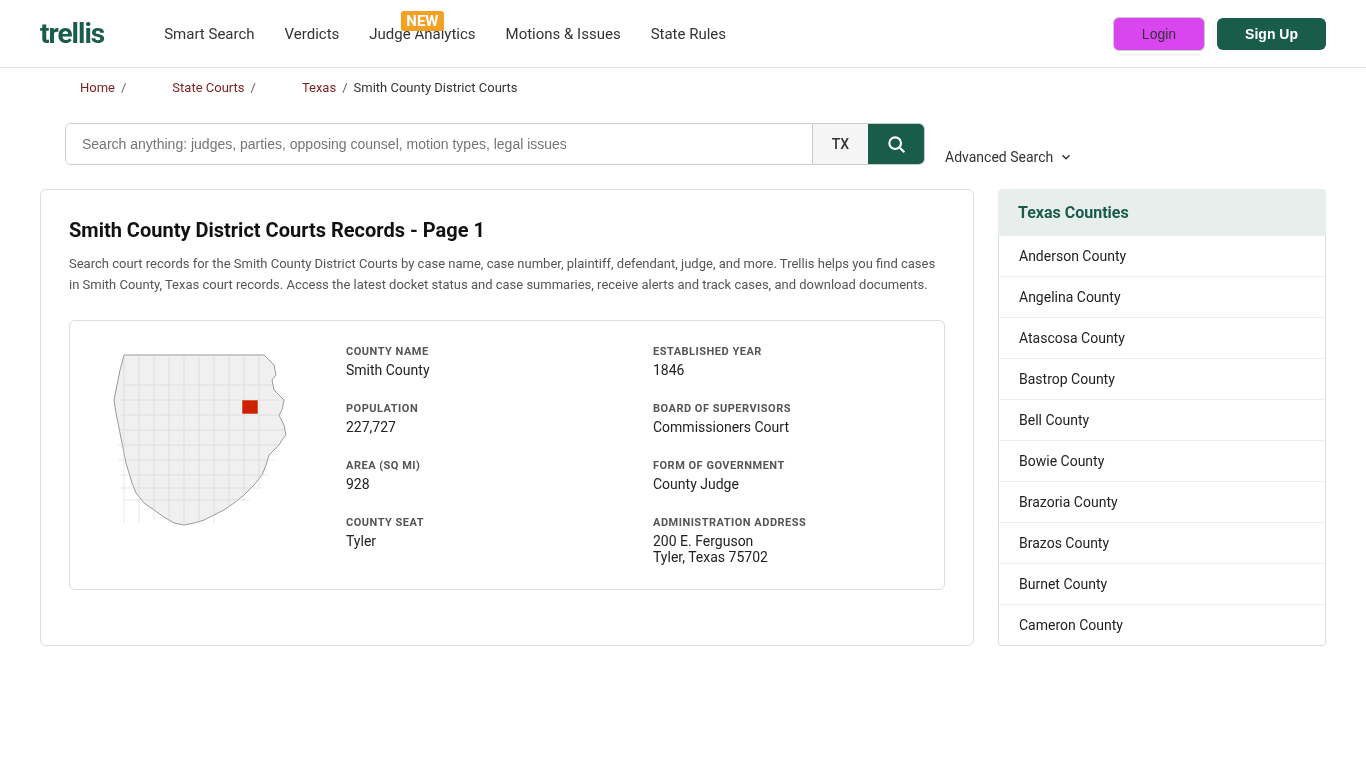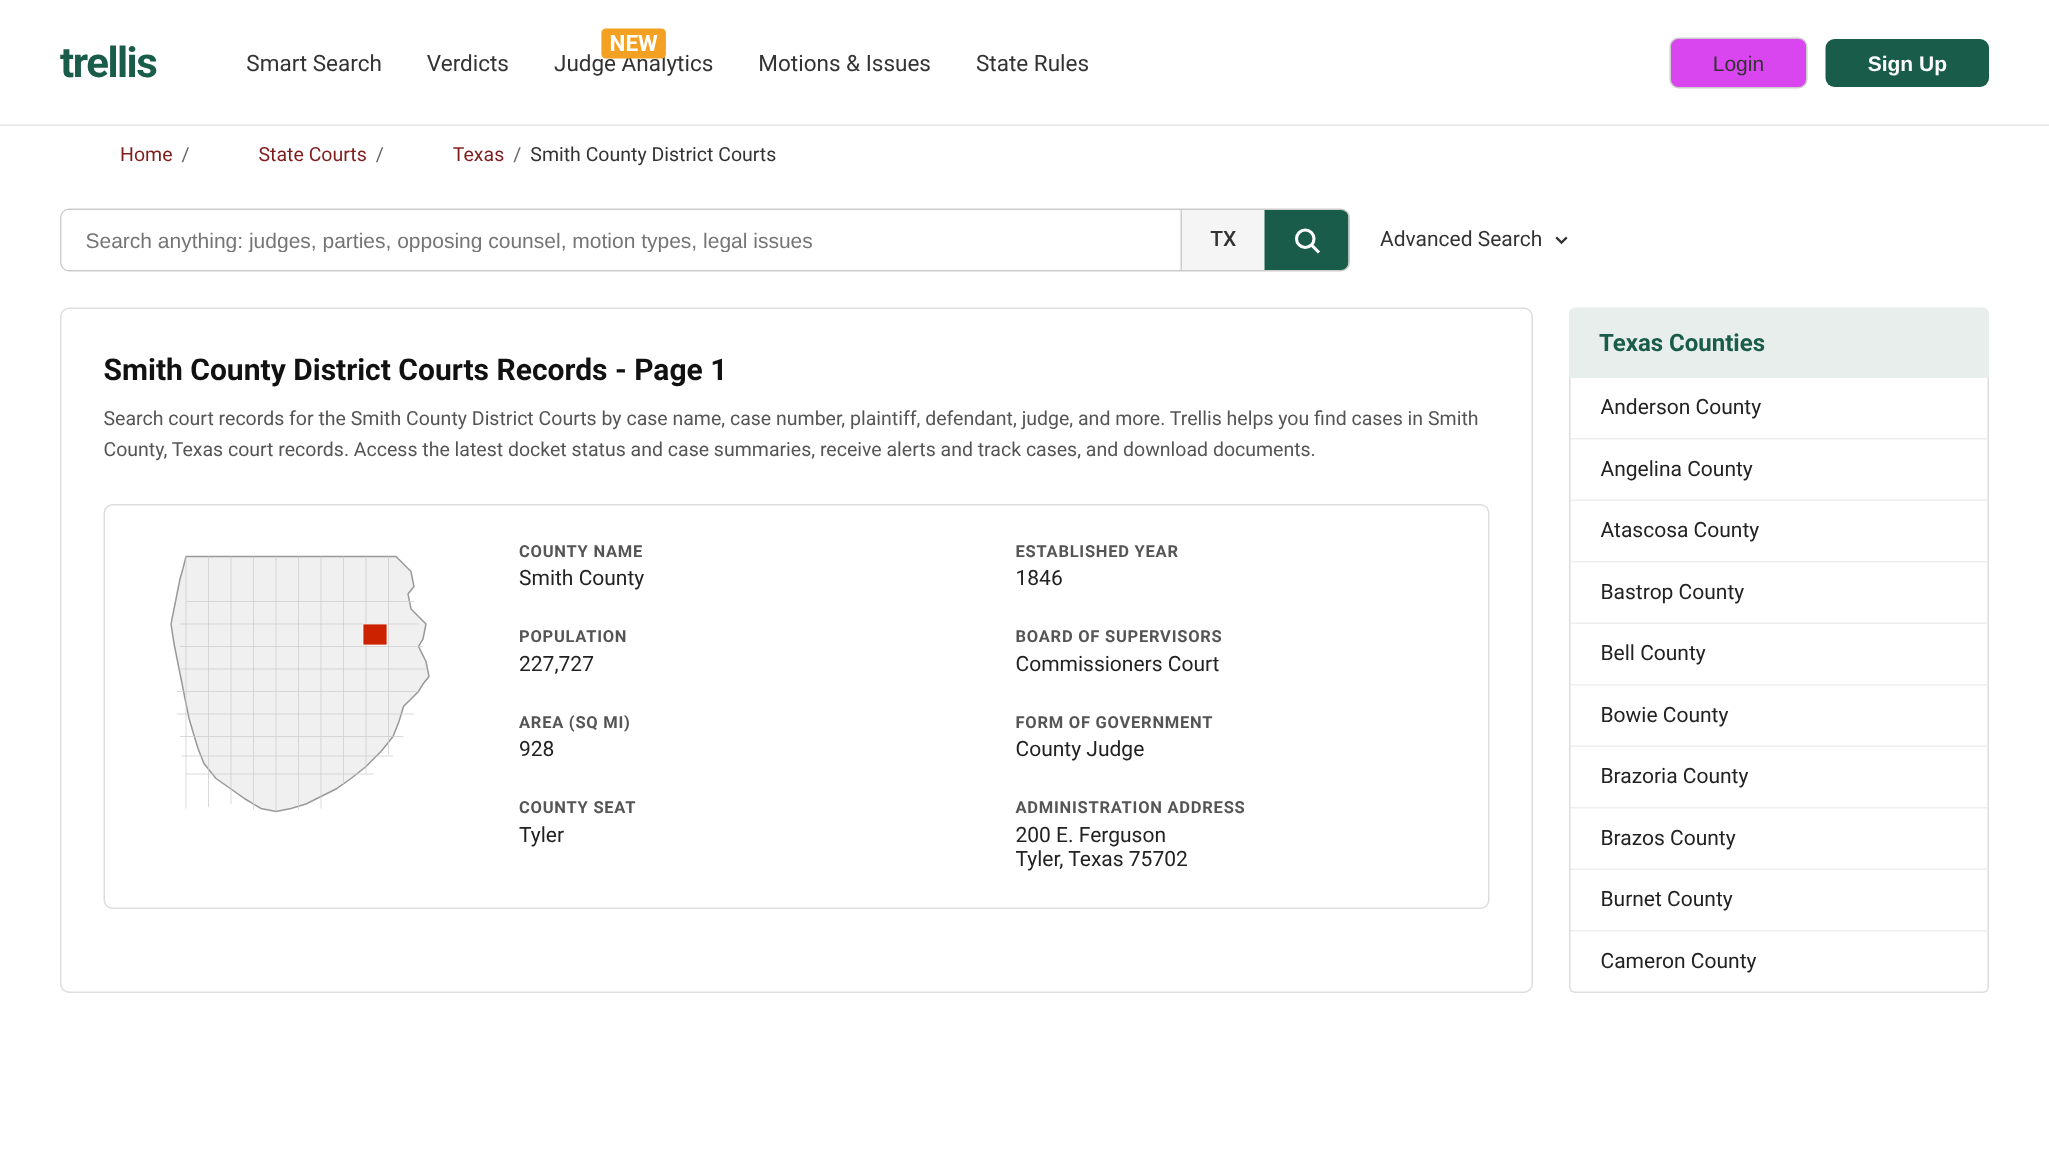--- a/index.html
+++ b/index.html
@@ -1,47 +1,47 @@
 <!DOCTYPE html>
 <html><head>
   <meta charset="utf-8">
   <style>
     * { box-sizing: border-box; margin: 0; padding: 0; }
     body { font-family: -apple-system, BlinkMacSystemFont, 'Segoe UI', Roboto, sans-serif; color: #333; background: #fff; font-size: 14px; }
 
     
-    .header { display: flex; align-items: center; justify-content: space-between; padding: 0 40px; height: 84px; border-bottom: 1px solid #e5e5e5; }
+    .header { display: flex; align-items: center; justify-content: space-between; padding: 0 40px; height: 68px; border-bottom: 1px solid #e5e5e5; }
     .logo { font-size: 28px; font-weight: 700; color: #1a5c4a; letter-spacing: -1px; }
     .nav { display: flex; align-items: center; gap: 30px; }
     .nav-item { font-size: 15px; color: #333; text-decoration: none; cursor: pointer; position: relative; }
     .new-badge { position: absolute; top: -14px; left: 50%; transform: translateX(-50%); background: #f4a022; color: #fff; font-size: 15px; font-weight: 700; padding: 1px 5px; border-radius: 3px; }
     .auth-buttons { display: flex; gap: 12px; align-items: center; }
     .btn-login { padding: 8px 28px; border: 1.5px solid #ccc; border-radius: 6px; background: #d946ef; color: #333; font-size: 14px; cursor: pointer; }
     .btn-signup { padding: 8px 28px; border: none; border-radius: 6px; background: #1a5c4a; color: #fff; font-size: 14px; cursor: pointer; font-weight: 600; }
 
     
     .breadcrumb { padding: 12px 40px; display: flex; align-items: center; gap: 6px; font-size: 13px; }
     .breadcrumb a { color: #7f1d1d; text-decoration: none; margin-left: 40px; }
     .breadcrumb span { color: #666; }
     .breadcrumb-sep { color: #999; }
 
     
-    .search-section { padding: 16px 40px 24px; display: flex; align-items: center; gap: 0; }
+    .search-section { padding: 16px 40px 24px; display: flex; align-items: flex-end; gap: 0; margin-left: 25px; }
     .search-container { display: flex; flex: 1; max-width: 860px; border: 1.5px solid #ccc; border-radius: 6px; overflow: hidden; }
     .search-input { flex: 1; padding: 12px 16px; font-size: 14px; border: none; outline: none; color: #555; }
     .search-state { padding: 0 16px; background: #f5f5f5; border-left: 1px solid #ccc; display: flex; align-items: center; font-size: 14px; color: #333; font-weight: 500; min-width: 56px; justify-content: center; }
     .search-btn { padding: 0 18px; background: #1a5c4a; border: none; cursor: pointer; display: flex; align-items: center; justify-content: center; }
     .search-btn svg { width: 20px; height: 20px; fill: none; stroke: #fff; stroke-width: 2.5; }
     .advanced-search { margin-left: 20px; display: flex; align-items: center; gap: 6px; font-size: 14px; color: #333; cursor: pointer; white-space: nowrap; }
     .chevron-icon { width: 14px; height: 14px; }
 
     
     .main-layout { display: flex; gap: 0; padding: 0 40px 40px; }
     .content-area { flex: 1; border: 1px solid #ddd; border-radius: 6px; padding: 28px; margin-right: 24px; }
-    .sidebar { width: 280px; flex-shrink: 0; }
+    .sidebar { width: 328px; flex-shrink: 0; }
 
     
     .page-title { font-size: 20px; font-weight: 700; color: #111; margin-bottom: 12px; }
     .page-desc { font-size: 13px; color: #555; line-height: 1.6; margin-bottom: 24px; }
 
     
     .county-card { border: 1px solid #ddd; border-radius: 6px; padding: 24px; display: flex; gap: 32px; }
     .county-map { width: 220px; flex-shrink: 0; }
     .county-map svg { width: 220px; height: 200px; }
     .county-details { flex: 1; display: grid; grid-template-columns: 1fr 1fr; gap: 24px 40px; }

